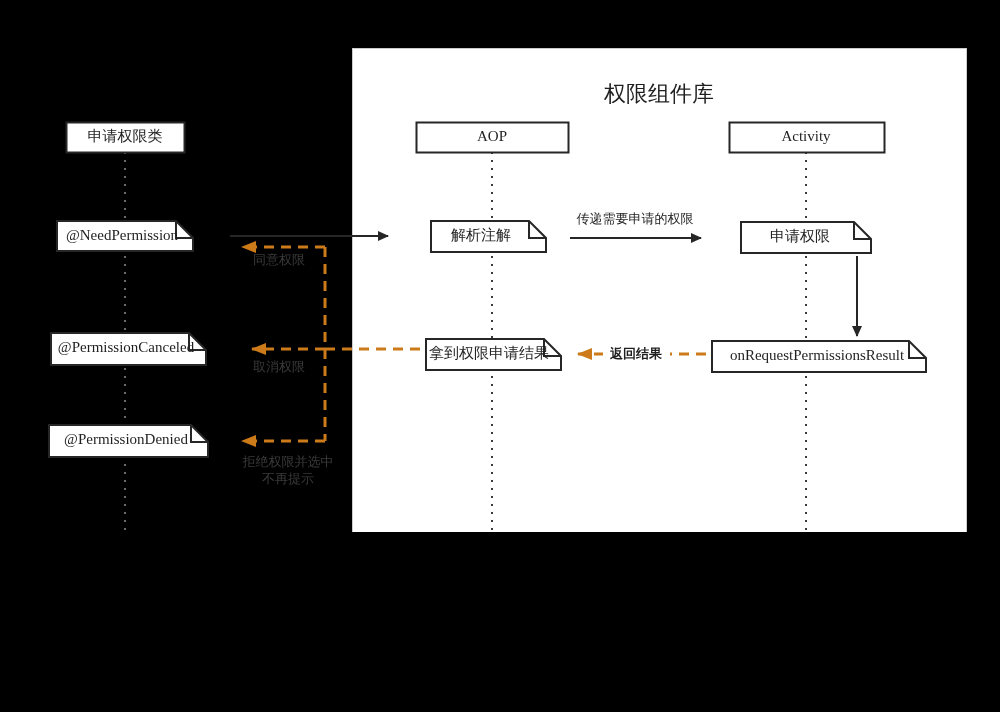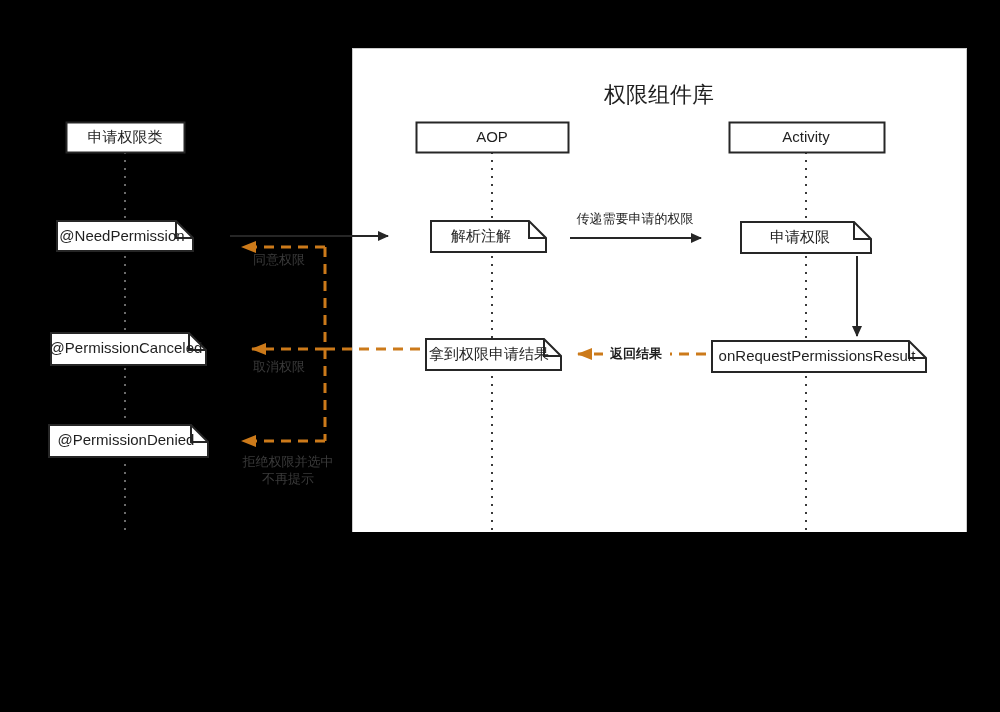--- a/index.html
+++ b/index.html
@@ -6,21 +6,21 @@
     margin: 0;
     padding: 0;
     background: #000000;
   }
   #stage {
     position: relative;
     width: 1000px;
     height: 532px;
     background: #000000;
     overflow: hidden;
-    font-family: Liberation Sans, sans-serif;
+    font-family: Liberation Serif, serif;
   }
   #stage svg {
     position: absolute;
     left: 0;
     top: 0;
   }
   .nodeLabel {
     font-size: 15px;
     fill: #1f1f1f;
     text-anchor: middle;

